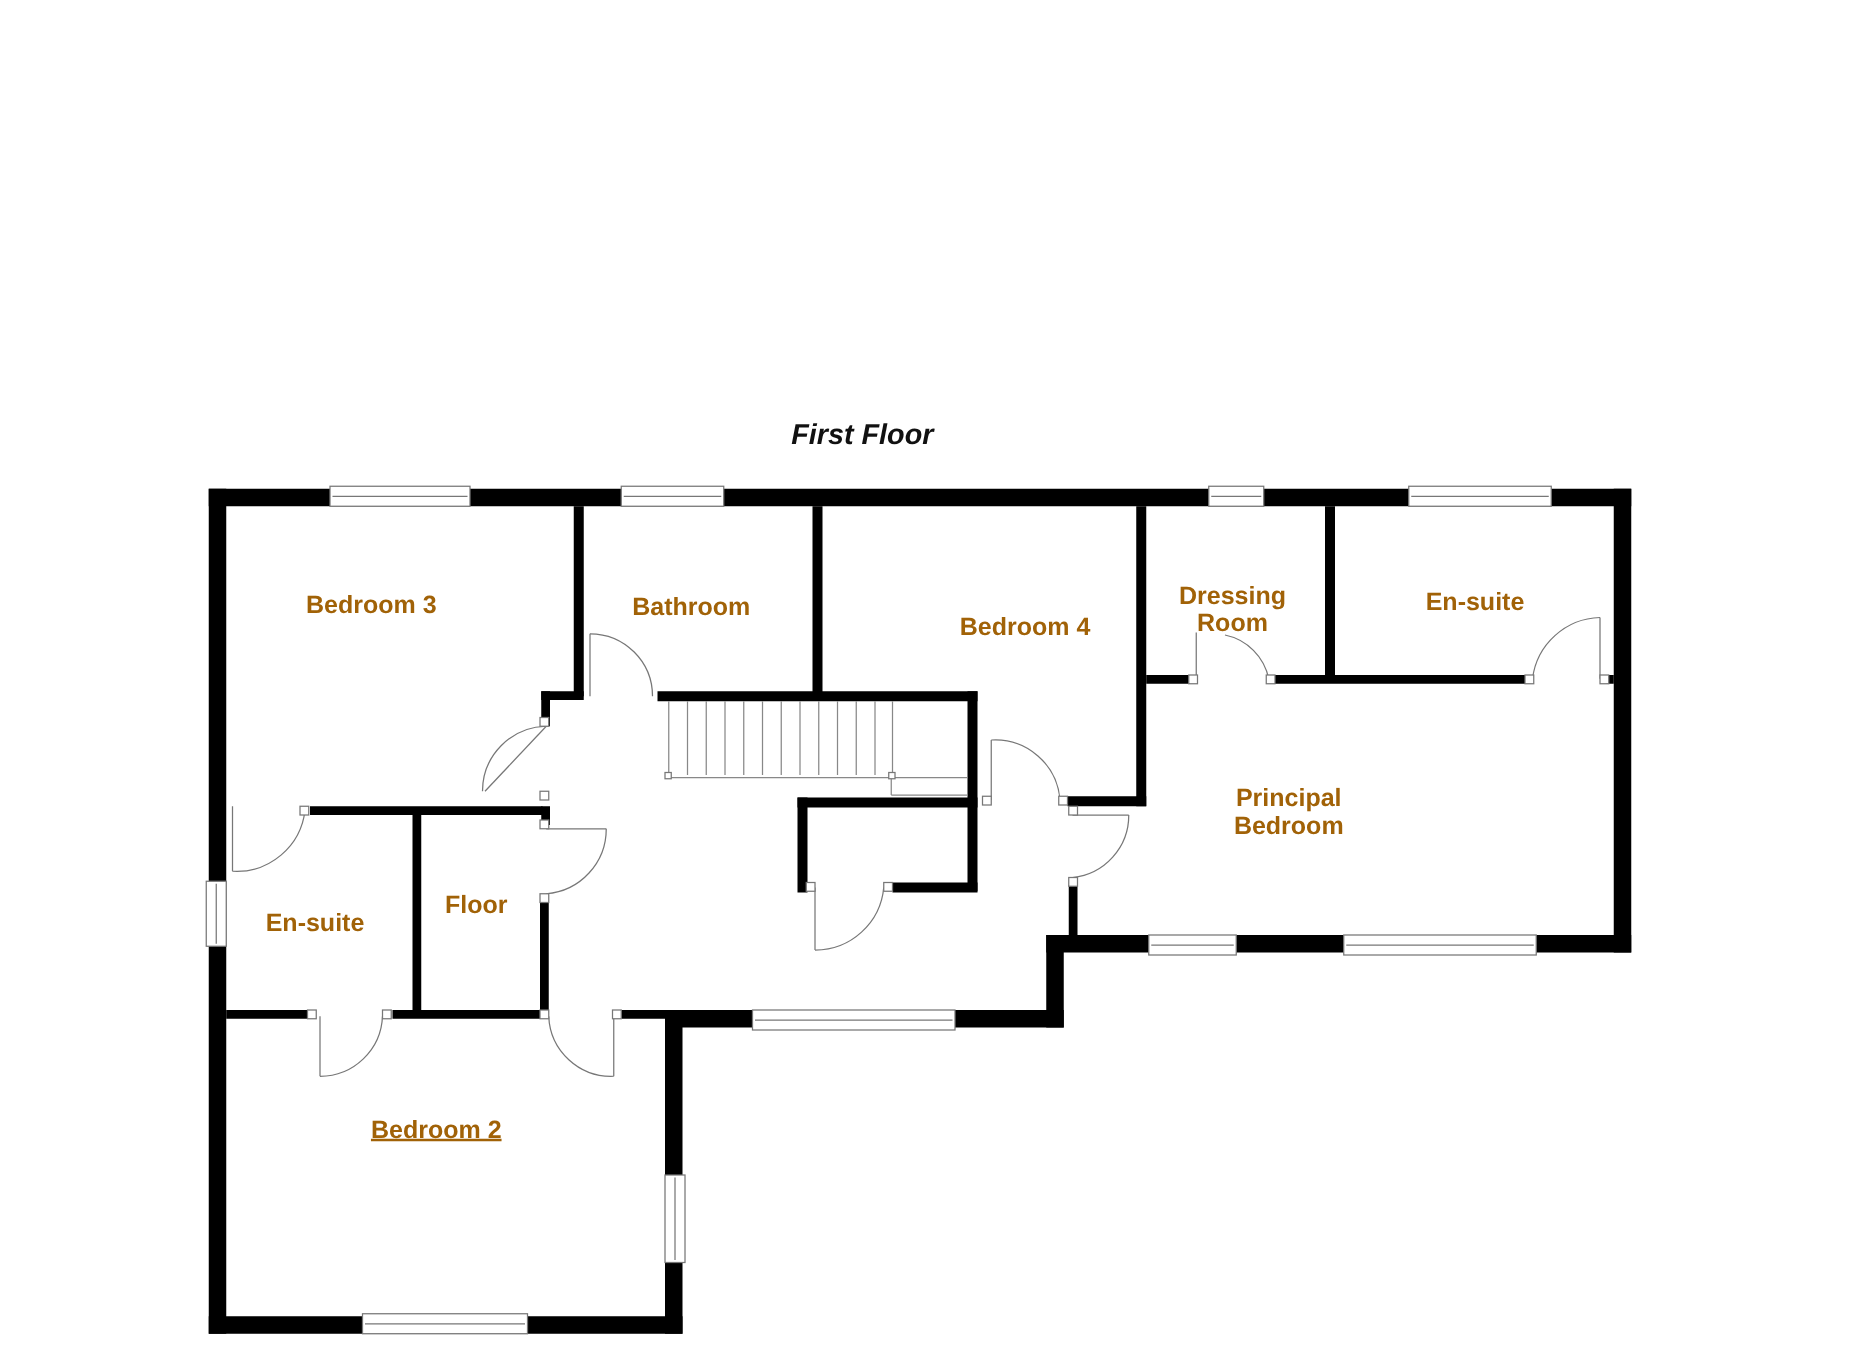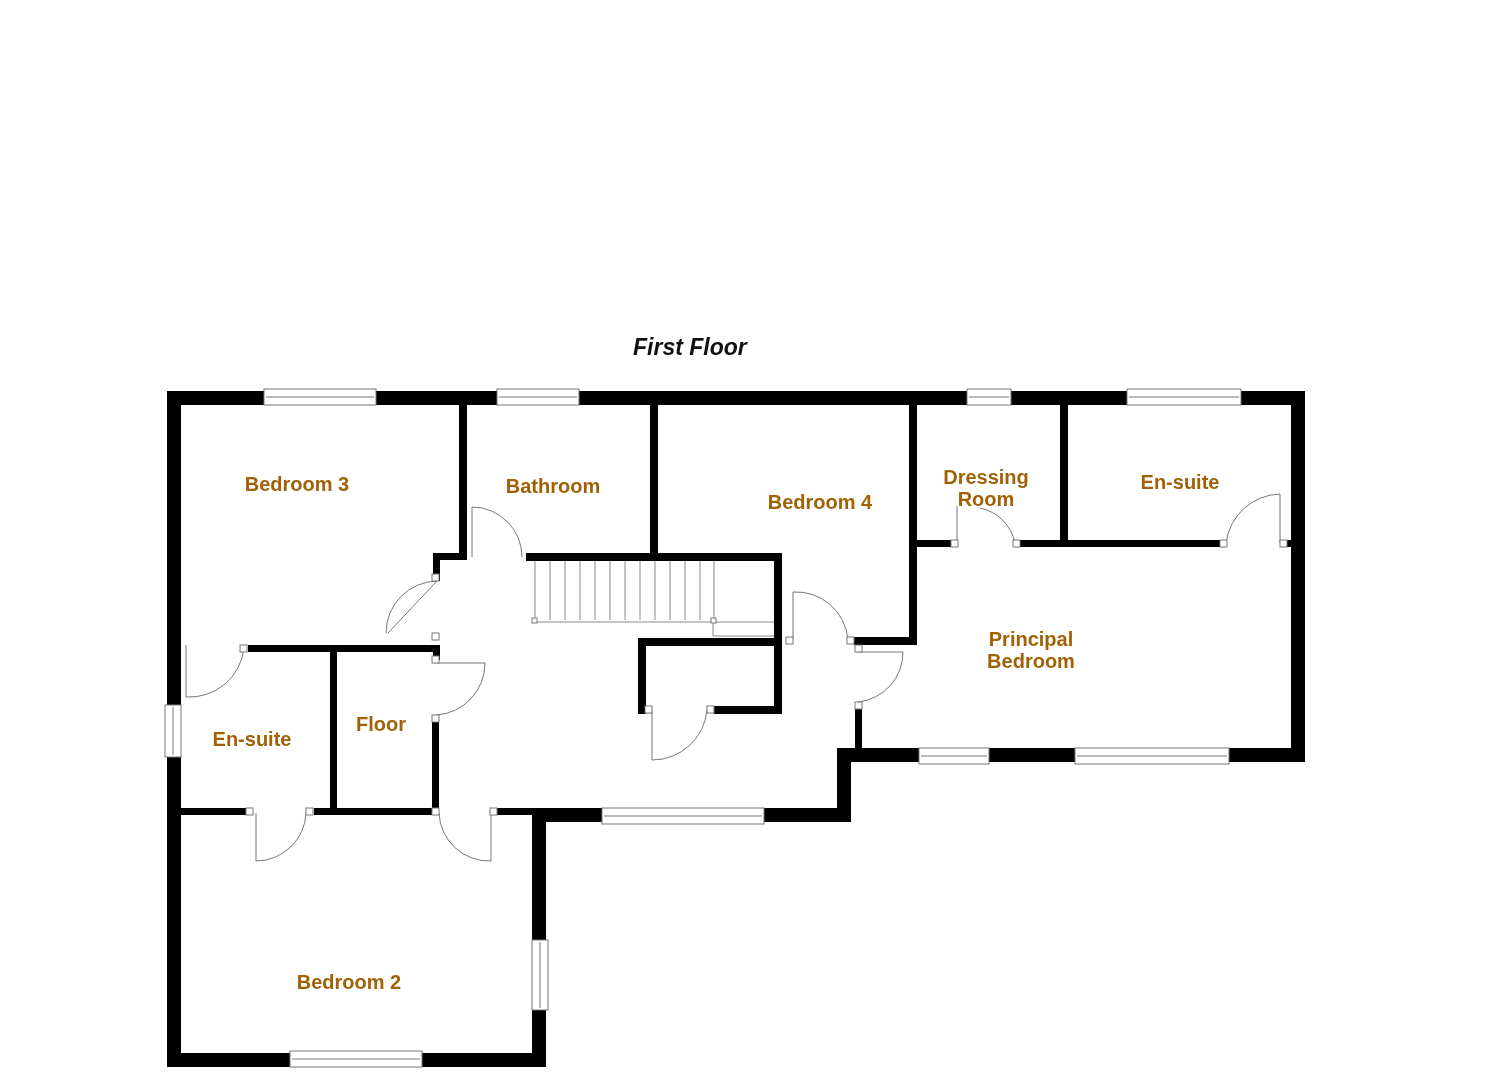--- a/index.html
+++ b/index.html
@@ -183,13 +183,13 @@
 <div class="room-label" style="left:297px;top:484px;">Bedroom 3</div>
 <div class="room-label" style="left:553px;top:486px;">Bathroom</div>
 <div class="room-label" style="left:820px;top:477px;margin-top:25px;">Bedroom 4</div>
 <div class="room-label" style="left:986px;top:488px;">Dressing
 Room</div>
 <div class="room-label" style="left:1180px;top:482px;">En-suite</div>
 <div class="room-label" style="left:1031px;top:650px;">Principal
 Bedroom</div>
 <div class="room-label" style="left:252px;top:739px;">En-suite</div>
 <div class="room-label" style="left:381px;top:724px;">Floor</div>
-<div class="room-label" style="left:349px;top:982px;">Bedroom 2</div>
+<div class="room-label" style="left:349px;top:904px;text-decoration:underline;">Bedroom 2</div>
 
 </body></html>

